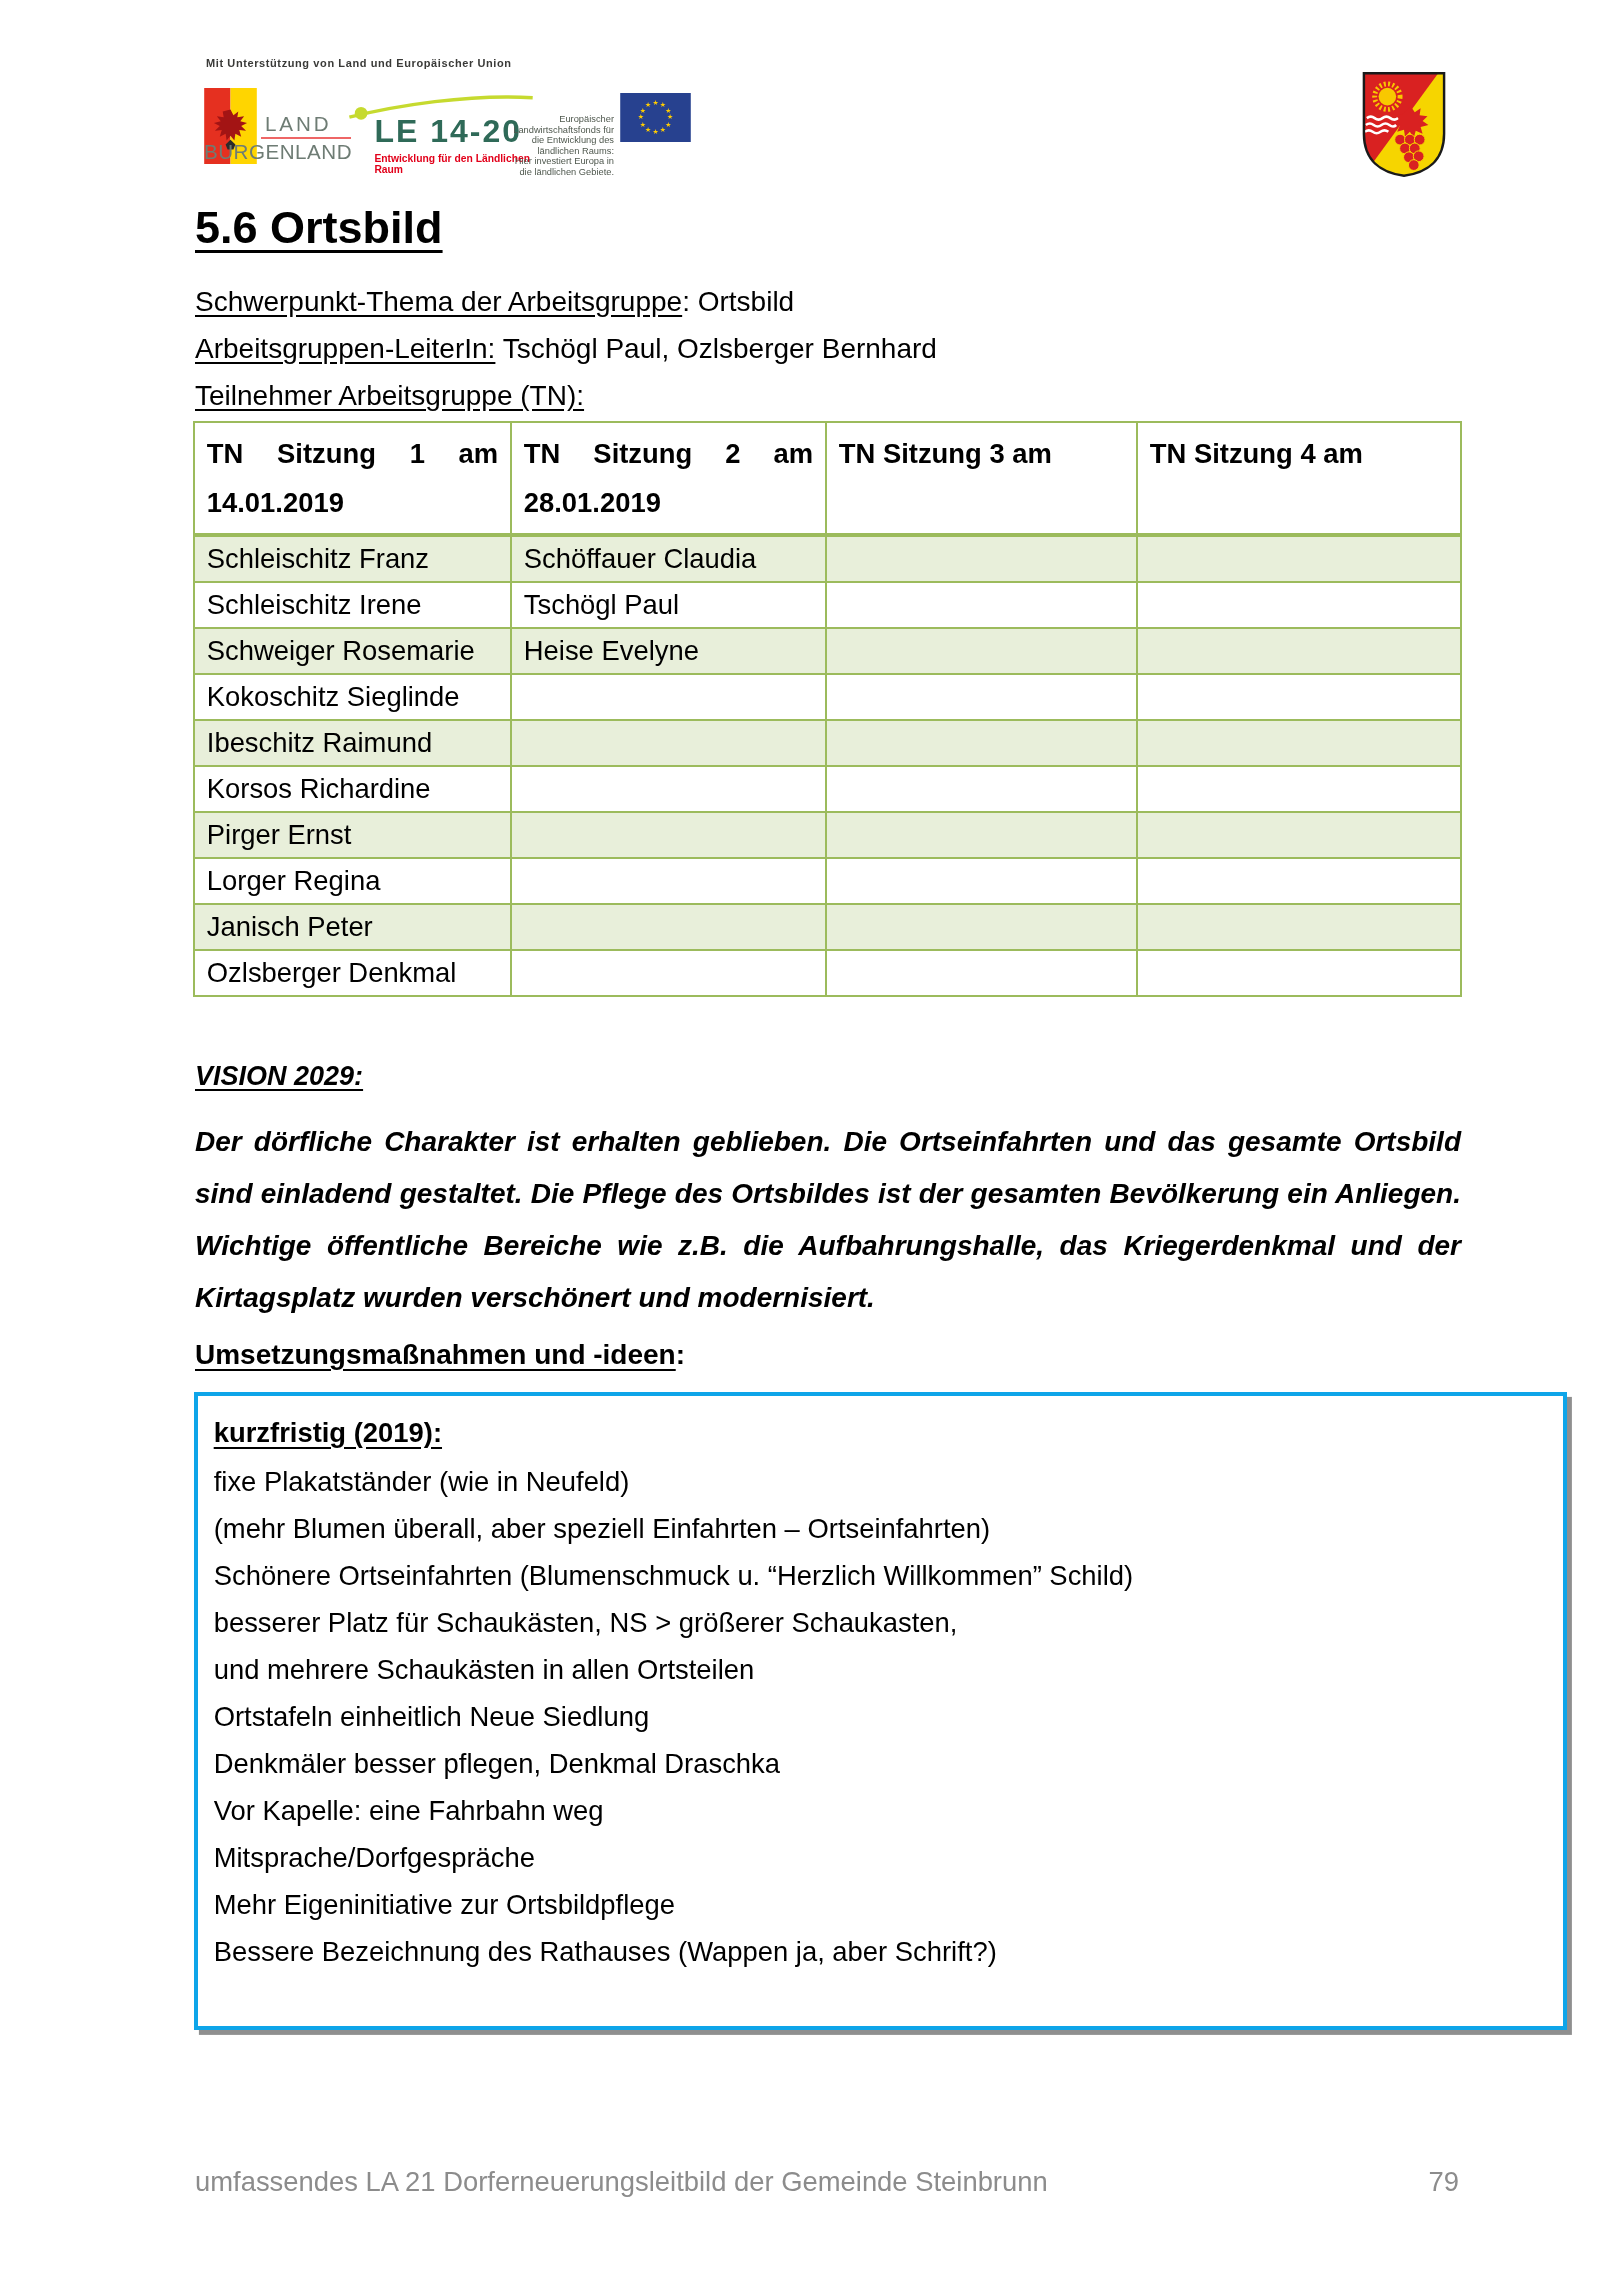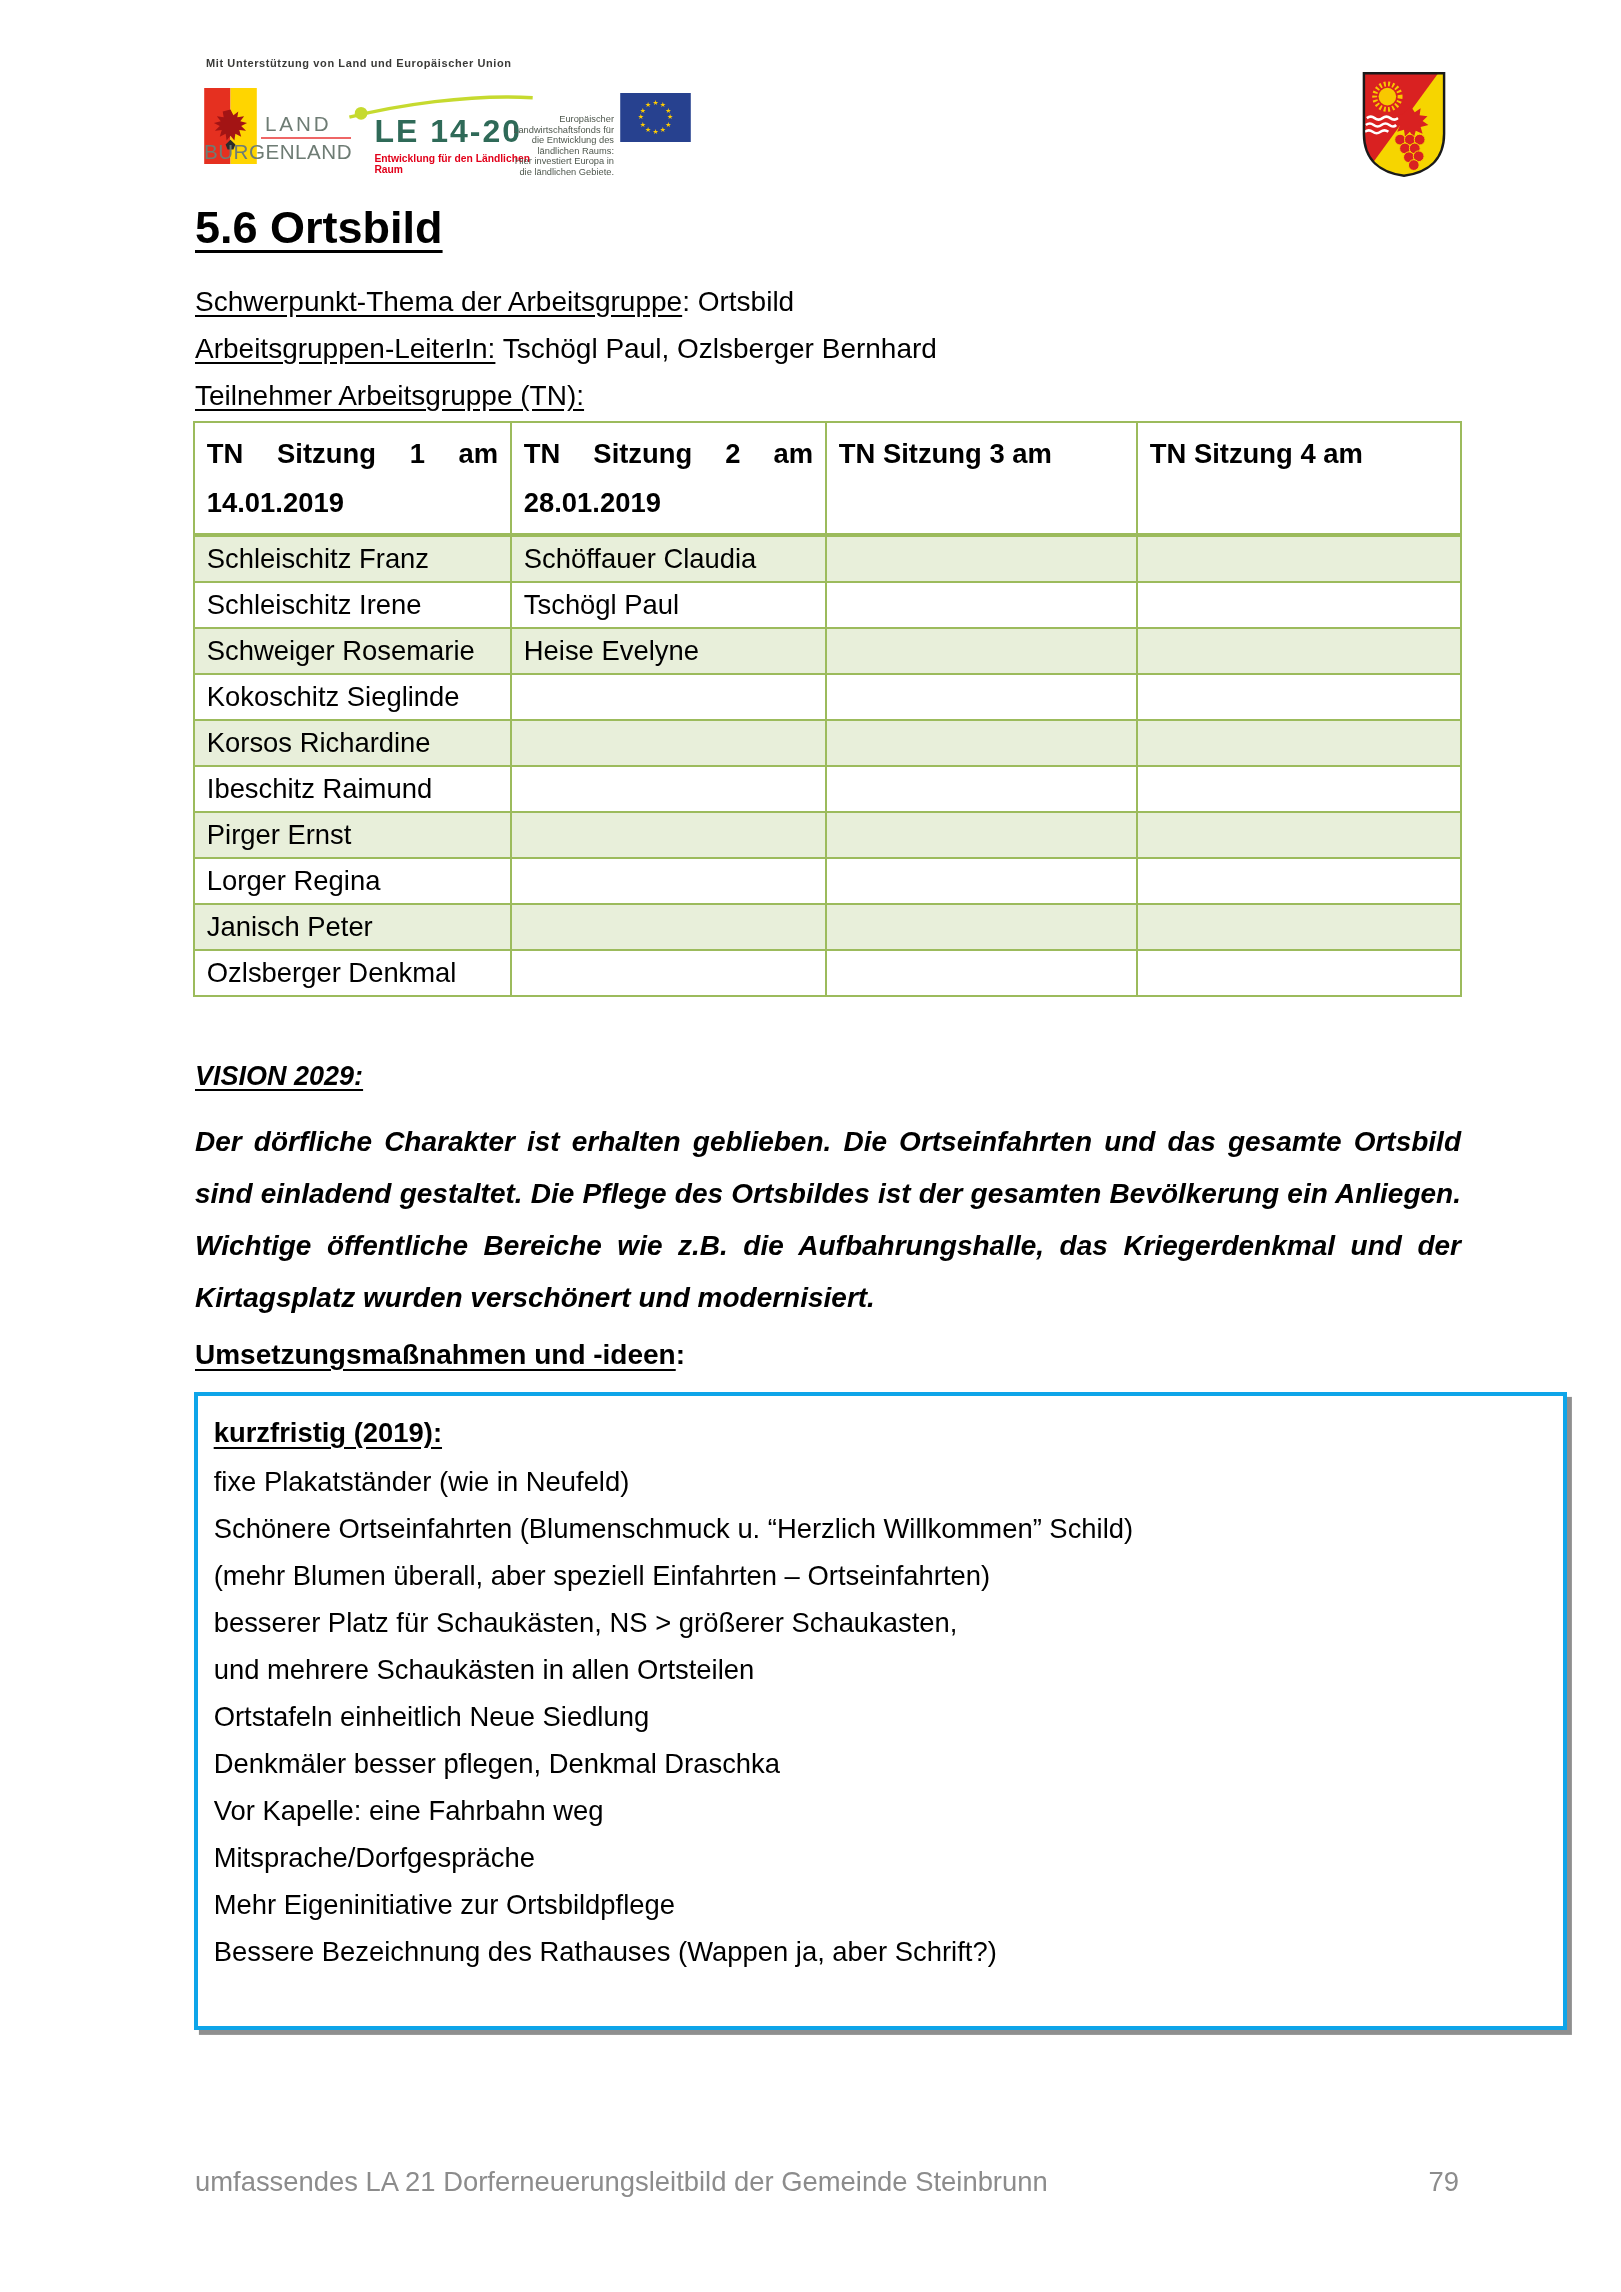--- a/index.html
+++ b/index.html
@@ -200,27 +200,27 @@
           <td></td>
           <td></td>
         </tr>
         <tr>
           <td>Kokoschitz Sieglinde</td>
           <td></td>
           <td></td>
           <td></td>
         </tr>
         <tr>
+          <td>Ibeschitz Raimund</td>
+          <td></td>
+          <td></td>
+          <td></td>
+        </tr>
+        <tr>
           <td>Korsos Richardine</td>
-          <td></td>
-          <td></td>
-          <td></td>
-        </tr>
-        <tr>
-          <td>Ibeschitz Raimund</td>
           <td></td>
           <td></td>
           <td></td>
         </tr>
         <tr>
           <td>Pirger Ernst</td>
           <td></td>
           <td></td>
           <td></td>
         </tr>
@@ -249,22 +249,22 @@
     <div class="vision-heading">VISION 2029:</div>
     <div class="vision-paragraph">Der dörfliche Charakter ist erhalten geblieben. Die Ortseinfahrten und das gesamte Ortsbild sind einladend gestaltet. Die Pflege des Ortsbildes ist der gesamten Bevölkerung ein Anliegen. Wichtige öffentliche Bereiche wie z.B. die Aufbahrungshalle, das Kriegerdenkmal und der Kirtagsplatz wurden verschönert und modernisiert.</div>
   </div>
 
   <div class="measures-heading"><span class="meta-label">Umsetzungsmaßnahmen und -ideen</span><span>:</span></div>
 
   <div class="measure-box">
     <div class="box-title">kurzfristig (2019):</div>
     <div>
         <div class="box-item">fixe Plakatständer (wie in Neufeld)</div>
+        <div class="box-item">(mehr Blumen überall, aber speziell Einfahrten – Ortseinfahrten)</div>
         <div class="box-item">Schönere Ortseinfahrten (Blumenschmuck u. “Herzlich Willkommen” Schild)</div>
-        <div class="box-item">(mehr Blumen überall, aber speziell Einfahrten – Ortseinfahrten)</div>
         <div class="box-item">besserer Platz für Schaukästen, NS &gt; größerer Schaukasten,</div>
         <div class="box-item">und mehrere Schaukästen in allen Ortsteilen</div>
         <div class="box-item">Ortstafeln einheitlich Neue Siedlung</div>
         <div class="box-item">Denkmäler besser pflegen, Denkmal Draschka</div>
         <div class="box-item">Vor Kapelle: eine Fahrbahn weg</div>
         <div class="box-item">Mitsprache/Dorfgespräche</div>
         <div class="box-item">Mehr Eigeninitiative zur Ortsbildpflege</div>
         <div class="box-item">Bessere Bezeichnung des Rathauses (Wappen ja, aber Schrift?)</div>
       </div>
   </div>

